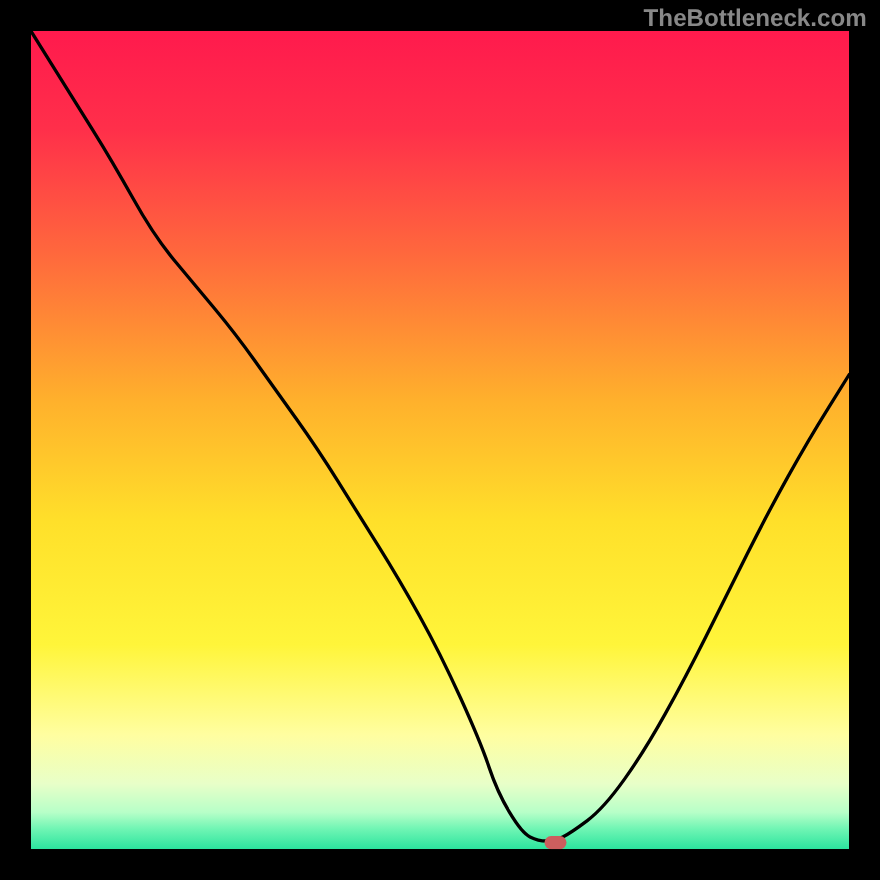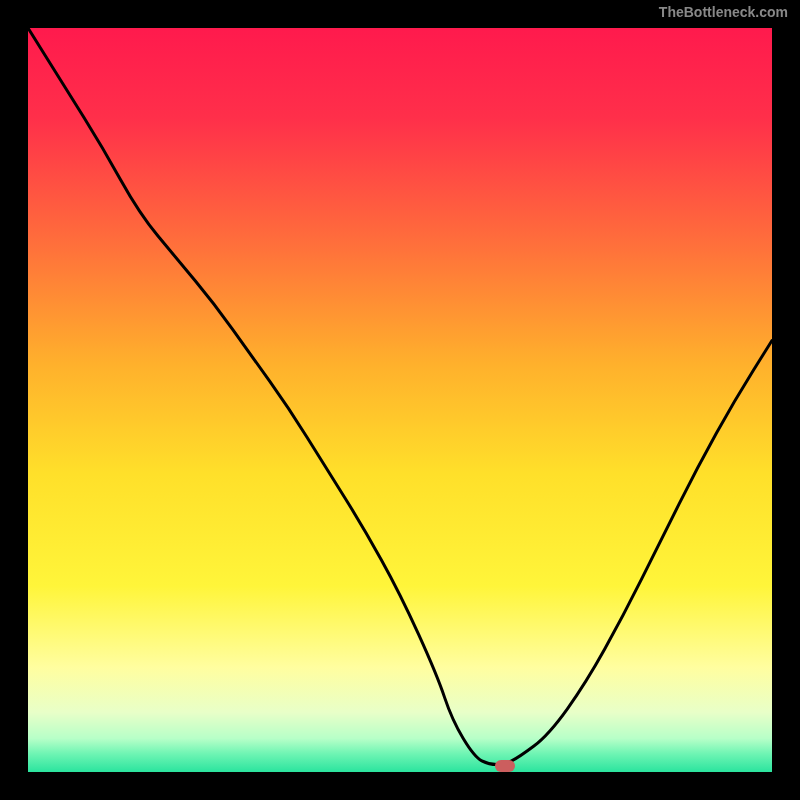--- a/index.html
+++ b/index.html
@@ -17,21 +17,21 @@
     top: 0;
     width: 800px;
     height: 800px;
     background: #000;
   }
   .watermark {
     position: absolute;
     top: 4px;
     right: 12px;
     color: #888;
-    font-size: 14px;
+    font-size: 22px;
     font-weight: 600;
     z-index: 20;
     user-select: none;
   }
   .plot {
     position: absolute;
     left: 28px;
     top: 28px;
     width: 744px;
     height: 744px;

